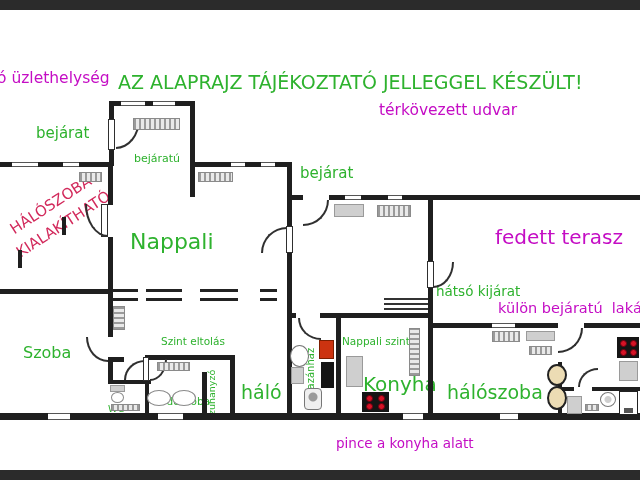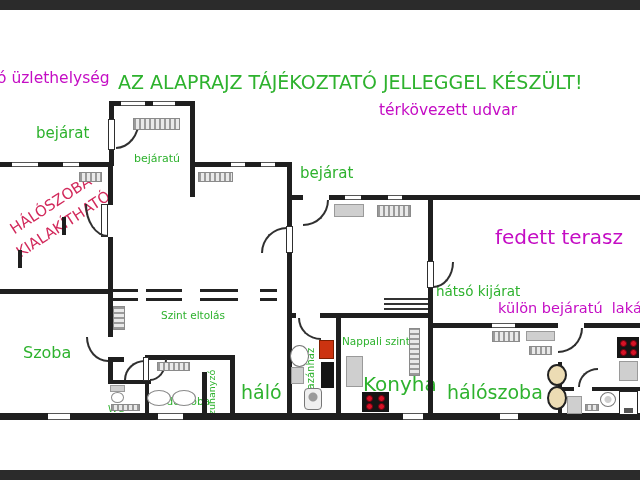--- a/index.html
+++ b/index.html
@@ -47,33 +47,35 @@
   <div class="lbl g" style="left:36px;top:109px;font-size:15px;">bejárat</div>
   <div class="lbl m" style="left:379px;top:102px;font-size:15.5px;">térkövezett udvar</div>
   <div class="lbl g" style="left:300px;top:149px;font-size:15px;">bejárat</div>
 
   <div class="lbl r" style="left:-14px;top:192px;width:142px;font-size:15px;line-height:1.5;text-align:center;transform:rotate(-33deg);white-space:nowrap;">
     <span>HÁLÓSZOBA</span><br>
     <span>KIALAKÍTHATÓ</span>
   </div>
 
   <div class="lbl g" style="left:134px;top:137px;font-size:11px;">bejáratú</div>
+  <div class="lbl g" style="left:130px;top:214px;font-size:22px;">Nappali</div>
   <div class="lbl g" style="left:436px;top:268px;font-size:13.5px;">hátsó kijárat</div>
   <div class="lbl m" style="left:495px;top:226px;font-size:20px;">fedett terasz</div>
   <div class="lbl m" style="left:498px;top:301px;font-size:14.5px;white-space:pre;">külön bejáratú  lakás</div>
   <div class="lbl g" style="left:23px;top:328px;font-size:16px;">Szoba</div>
-  <div class="lbl g" style="left:161px;top:294px;font-size:10.5px;">Szint eltolás</div>
+  <div class="lbl g" style="left:161px;top:320px;font-size:10.5px;">Szint eltolás</div>
   <div class="lbl g" style="left:342px;top:320px;font-size:10.5px;">Nappali szint</div>
   <div class="lbl g" style="left:152px;top:380px;font-size:10.5px;">fürdőszoba</div>
   <div class="lbl g" style="left:108px;top:388px;font-size:9.5px;">WC</div>
   <div class="lbl g vert" style="left:207px;top:355px;height:44px;font-size:9.5px;">zuhanyzó</div>
   <div class="lbl g" style="left:241px;top:366px;font-size:19px;">háló</div>
   <div class="lbl g vert" style="left:305px;top:333px;height:46px;font-size:10px;">kazánház</div>
   <div class="lbl g" style="left:363px;top:357px;font-size:20px;">Konyha</div>
   <div class="lbl g" style="left:447px;top:366px;font-size:19px;">hálószoba</div>
+  <div class="lbl m" style="left:336px;top:436px;font-size:13.5px;">pince a konyha alatt</div>
 
   <div class="wall" style="left:0;top:162px;width:112px;height:5px;"></div>
   <div class="win" style="left:12px;top:162px;width:26px;height:5px;"></div>
   <div class="win" style="left:63px;top:162px;width:16px;height:5px;"></div>
   <div class="wall" style="left:62px;top:217px;width:4px;height:18px;"></div>
   <div class="wall" style="left:18px;top:250px;width:4px;height:18px;"></div>
 
   <div class="wall" style="left:109px;top:101px;width:86px;height:5px;"></div>
   <div class="win" style="left:121px;top:101px;width:24px;height:5px;"></div>
   <div class="win" style="left:153px;top:101px;width:22px;height:5px;"></div>

